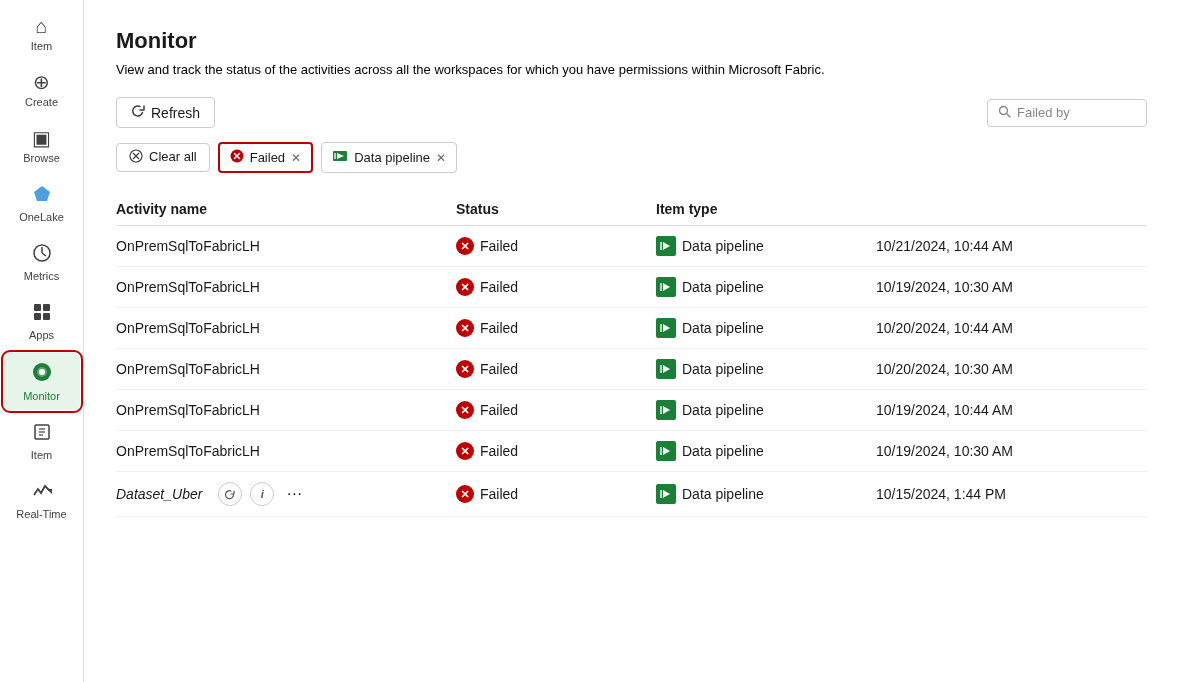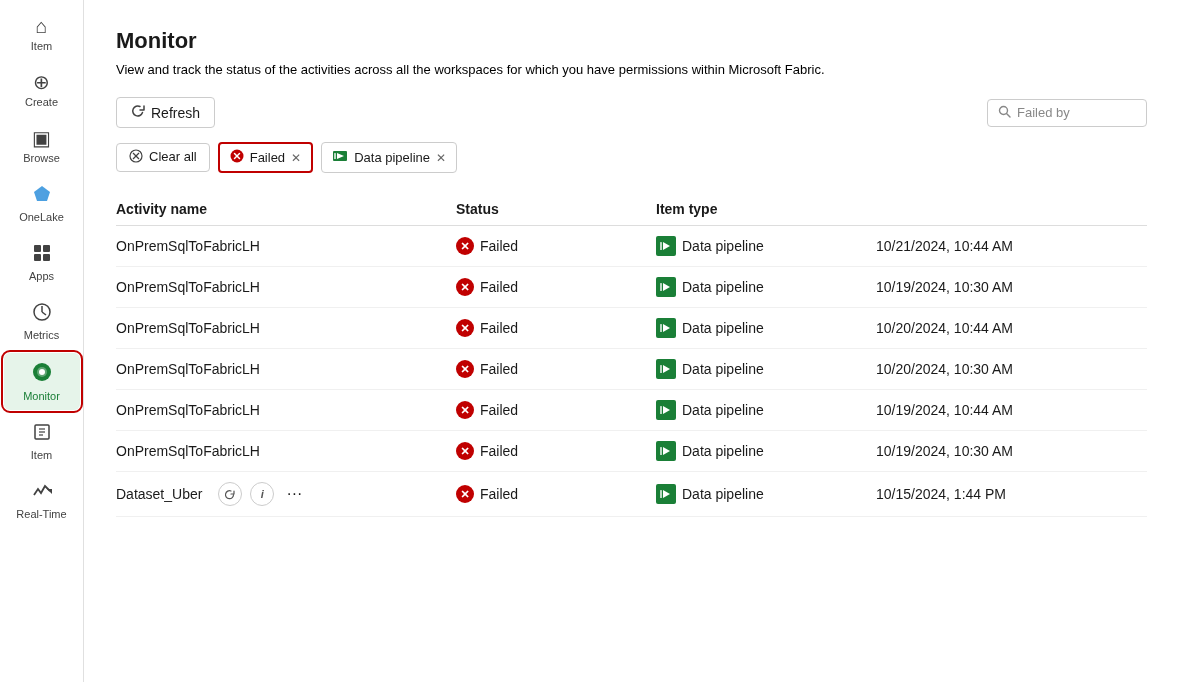--- a/index.html
+++ b/index.html
@@ -245,37 +245,37 @@
       <svg width="20" height="20" viewBox="0 0 20 20" fill="none">
         <polygon points="10,2 18,8 15,17 5,17 2,8" fill="#0078d4" opacity="0.7"></polygon>
         <polygon points="10,5 15,9 13,15 7,15 5,9" fill="#50a0e0"></polygon>
       </svg>
     </span>
     <span class="label">OneLake</span>
   </div>
   <div class="sidebar-item">
     <span class="icon">
       <svg width="20" height="20" viewBox="0 0 20 20">
+        <circle cx="10" cy="10" r="8" fill="none" stroke="#424242" stroke-width="1.5"></circle>
+        <line x1="10" y1="10" x2="10" y2="4" stroke="#424242" stroke-width="1.5"></line>
+        <line x1="10" y1="10" x2="14" y2="13" stroke="#424242" stroke-width="1.5"></line>
+      </svg>
+    </span>
+    <span class="label">Metrics</span>
+  </div>
+  <div class="sidebar-item">
+    <span class="icon">
+      <svg width="20" height="20" viewBox="0 0 20 20">
         <rect x="2" y="2" width="7" height="7" rx="1" fill="#424242"></rect>
         <rect x="11" y="2" width="7" height="7" rx="1" fill="#424242"></rect>
         <rect x="2" y="11" width="7" height="7" rx="1" fill="#424242"></rect>
         <rect x="11" y="11" width="7" height="7" rx="1" fill="#424242"></rect>
       </svg>
     </span>
     <span class="label">Apps</span>
-  </div>
-  <div class="sidebar-item">
-    <span class="icon">
-      <svg width="20" height="20" viewBox="0 0 20 20">
-        <circle cx="10" cy="10" r="8" fill="none" stroke="#424242" stroke-width="1.5"></circle>
-        <line x1="10" y1="10" x2="10" y2="4" stroke="#424242" stroke-width="1.5"></line>
-        <line x1="10" y1="10" x2="14" y2="13" stroke="#424242" stroke-width="1.5"></line>
-      </svg>
-    </span>
-    <span class="label">Metrics</span>
   </div>
   <div class="sidebar-item active">
     <span class="icon">
       <svg width="22" height="22" viewBox="0 0 22 22">
         <circle cx="11" cy="11" r="9" fill="#1a7f37"></circle>
         <circle cx="11" cy="11" r="5" fill="white" opacity="0.3"></circle>
         <circle cx="11" cy="11" r="3" fill="white"></circle>
       </svg>
     </span>
     <span class="label">Monitor</span>
@@ -493,21 +493,21 @@
               <rect x="1" y="3" width="2" height="8" rx="0.5" fill="white" opacity="0.7"></rect>
             </svg>
         </span>
         <span>Data pipeline</span>
       </div>
       <div>10/19/2024, 10:30 AM</div>
     </div>
 
     <div class="table-row">
       <div class="cell-name" style="display:flex; align-items:center; gap:8px;">
-        <span style="color:#1a1a1a; cursor:pointer;">Dataset_Uber</span>
+        <span style="color:#1a1a1a; cursor:pointer;font-style:italic;">Dataset_Uber</span>
         <div class="row-actions">
           <div class="action-icon" title="Rerun">
             <svg width="11" height="11" viewBox="0 0 11 11" fill="none">
               <path d="M9 2v3H6" stroke="#555" stroke-width="1.2" stroke-linecap="round" stroke-linejoin="round"></path>
               <path d="M8.5 5.5A4 4 0 1 1 6 2" stroke="#555" stroke-width="1.2" stroke-linecap="round"></path>
             </svg>
           </div>
           <div class="action-icon" title="Info">
             <span style="font-size:11px; color:#555; font-style:italic; font-weight:bold;">i</span>
           </div>

